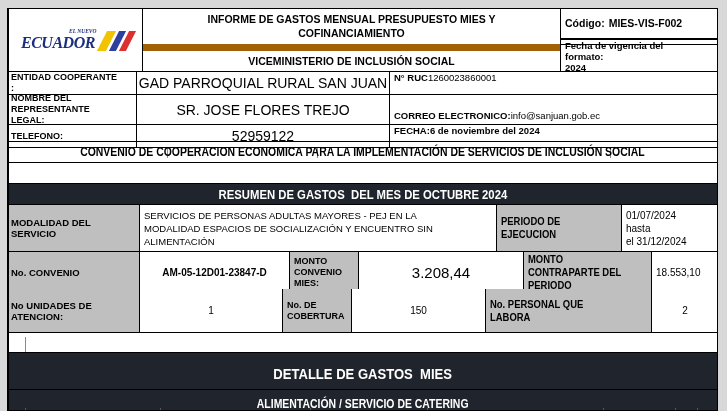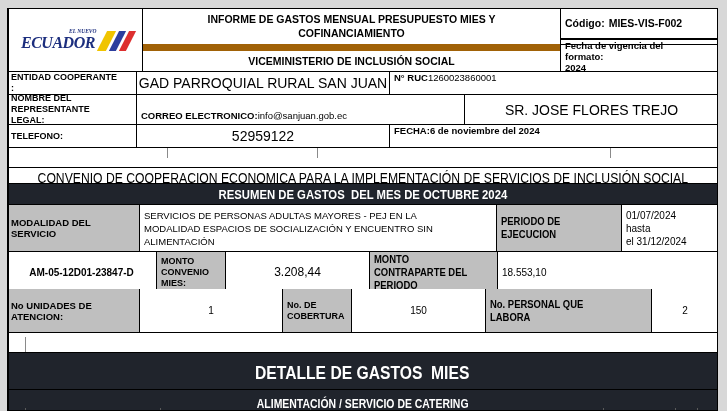--- a/index.html
+++ b/index.html
@@ -90,43 +90,43 @@
       <div class="c bb val ctr" style="width:253px;">GAD PARROQUIAL RURAL SAN JUAN</div>
       <div class="c bb inlinepair" style="flex:1;">
         <span class="ip-label">N° RUC</span>
         <span>1260023860001</span>
       </div>
     </div>
 
     <div class="row" style="top:87px;height:30px;">
       <div class="c bb lbl9 pad pre" style="width:130px;">NOMBRE DEL
 REPRESENTANTE LEGAL:</div>
+      <div class="c bb val ctr" style="width:253px;">SR. JOSE FLORES TREJO</div>
       <div class="c bb inlinepair" style="flex:1;align-items:flex-end;padding-bottom:3px;">
         <span class="ip-label">CORREO ELECTRONICO:</span>
         <span>info@sanjuan.gob.ec</span>
       </div>
-      <div class="c bb val ctr" style="width:253px;">SR. JOSE FLORES TREJO</div>
     </div>
 
     <div class="row" style="top:117px;height:23px;">
       <div class="c bb lbl9 pad" style="width:130px;">TELEFONO:</div>
       <div class="c bb val ctr" style="width:253px;">52959122</div>
       <div class="c bb inlinepair" style="flex:1;">
         <span class="ip-label">FECHA:</span>
         <span class="ip-label">6 de noviembre del 2024</span>
       </div>
     </div>
 
     <div class="row" style="top:140px;height:10px;">
       <i class="tick" style="left:160px;"></i>
       <i class="tick" style="left:310px;"></i>
       <i class="tick" style="left:603px;"></i>
     </div>
 
-    <div class="row ctr" style="top:159px;height:22px;border-top:1px solid #000;border-bottom:1px solid #000;align-items:center;font-weight:normal;font-size:14px;">
+    <div class="row ctr" style="top:133px;height:22px;border-top:1px solid #000;border-bottom:1px solid #000;align-items:center;font-weight:bold;font-size:12px;">
       <span class="narrow">CONVENIO DE COOPERACION ECONOMICA PARA LA IMPLEMENTACIÓN DE SERVICIOS DE INCLUSIÓN SOCIAL</span>
     </div>
 
     <div class="row bar" style="top:175px;height:22px;font-size:13px;">
       <span class="narrow">RESUMEN DE GASTOS  DEL MES DE OCTUBRE 2024</span>
     </div>
 
     <div class="row" style="top:197px;height:47px;">
       <div class="c bb g lbl95 pad" style="width:133px;">MODALIDAD DEL SERVICIO</div>
       <div class="c bb pad pre" style="width:357px;font-size:9.5px;line-height:13px;">SERVICIOS DE PERSONAS ADULTAS MAYORES - PEJ EN LA
@@ -134,25 +134,26 @@
 ALIMENTACIÓN</div>
       <div class="c bb g pad" style="width:125px;">
         <span class="narrowL" style="font-weight:bold;font-size:10.5px;line-height:13px;">PERIODO DE
 EJECUCION</span>
       </div>
       <div class="c bb pad pre" style="flex:1;font-size:10px;line-height:13px;">01/07/2024 hasta
 el 31/12/2024</div>
     </div>
 
     <div class="row" style="top:244px;height:41px;">
+      <div class="c bb g lbl95 pad" style="width:133px;">No. CONVENIO</div>
       <div class="c bb ctr" style="width:150px;font-weight:bold;font-size:10px;">AM-05-12D01-23847-D</div>
       <div class="c bb g pad pre" style="width:69px;font-size:9px;line-height:11px;">MONTO
 CONVENIO
 MIES:</div>
-      <div class="c bb ctr" style="width:144px;font-size:12px;">3.208,44</div>
+      <div class="c bb ctr" style="width:165px;font-size:15px;">3.208,44</div>
       <div class="c bb g pad" style="width:128px;">
         <span class="narrowL" style="font-weight:bold;font-size:10.5px;line-height:13px;">MONTO
 CONTRAPARTE DEL
 PERIODO</span>
       </div>
       <div class="c bb pad" style="flex:1;font-size:10px;">18.553,10</div>
     </div>
 
     <div class="row" style="top:281px;height:44px;">
       <div class="c bb g lbl95 pad pre" style="width:133px;">No UNIDADES DE
@@ -165,21 +166,21 @@
         <span class="narrowL" style="font-weight:bold;font-size:10.5px;line-height:13px;">No. PERSONAL QUE
 LABORA</span>
       </div>
       <div class="c bb ctr" style="flex:1;font-size:10px;">2</div>
     </div>
 
     <div class="row" style="top:329px;height:15px;">
       <i class="tick" style="left:18px;"></i>
     </div>
 
-    <div class="row bar" style="top:344px;height:42px;font-size:18px;">
+    <div class="row bar" style="top:344px;height:42px;font-size:15px;">
       <span class="narrow">DETALLE DE GASTOS  MIES</span>
     </div>
 
     <div class="row" style="top:369px;height:12px;"></div>
 
     <div class="row bar" style="top:381px;height:30px;font-size:12px;">
       <span class="narrow">ALIMENTACIÓN / SERVICIO DE CATERING</span>
     </div>
 
     <div class="row" style="top:400px;height:3px;">

